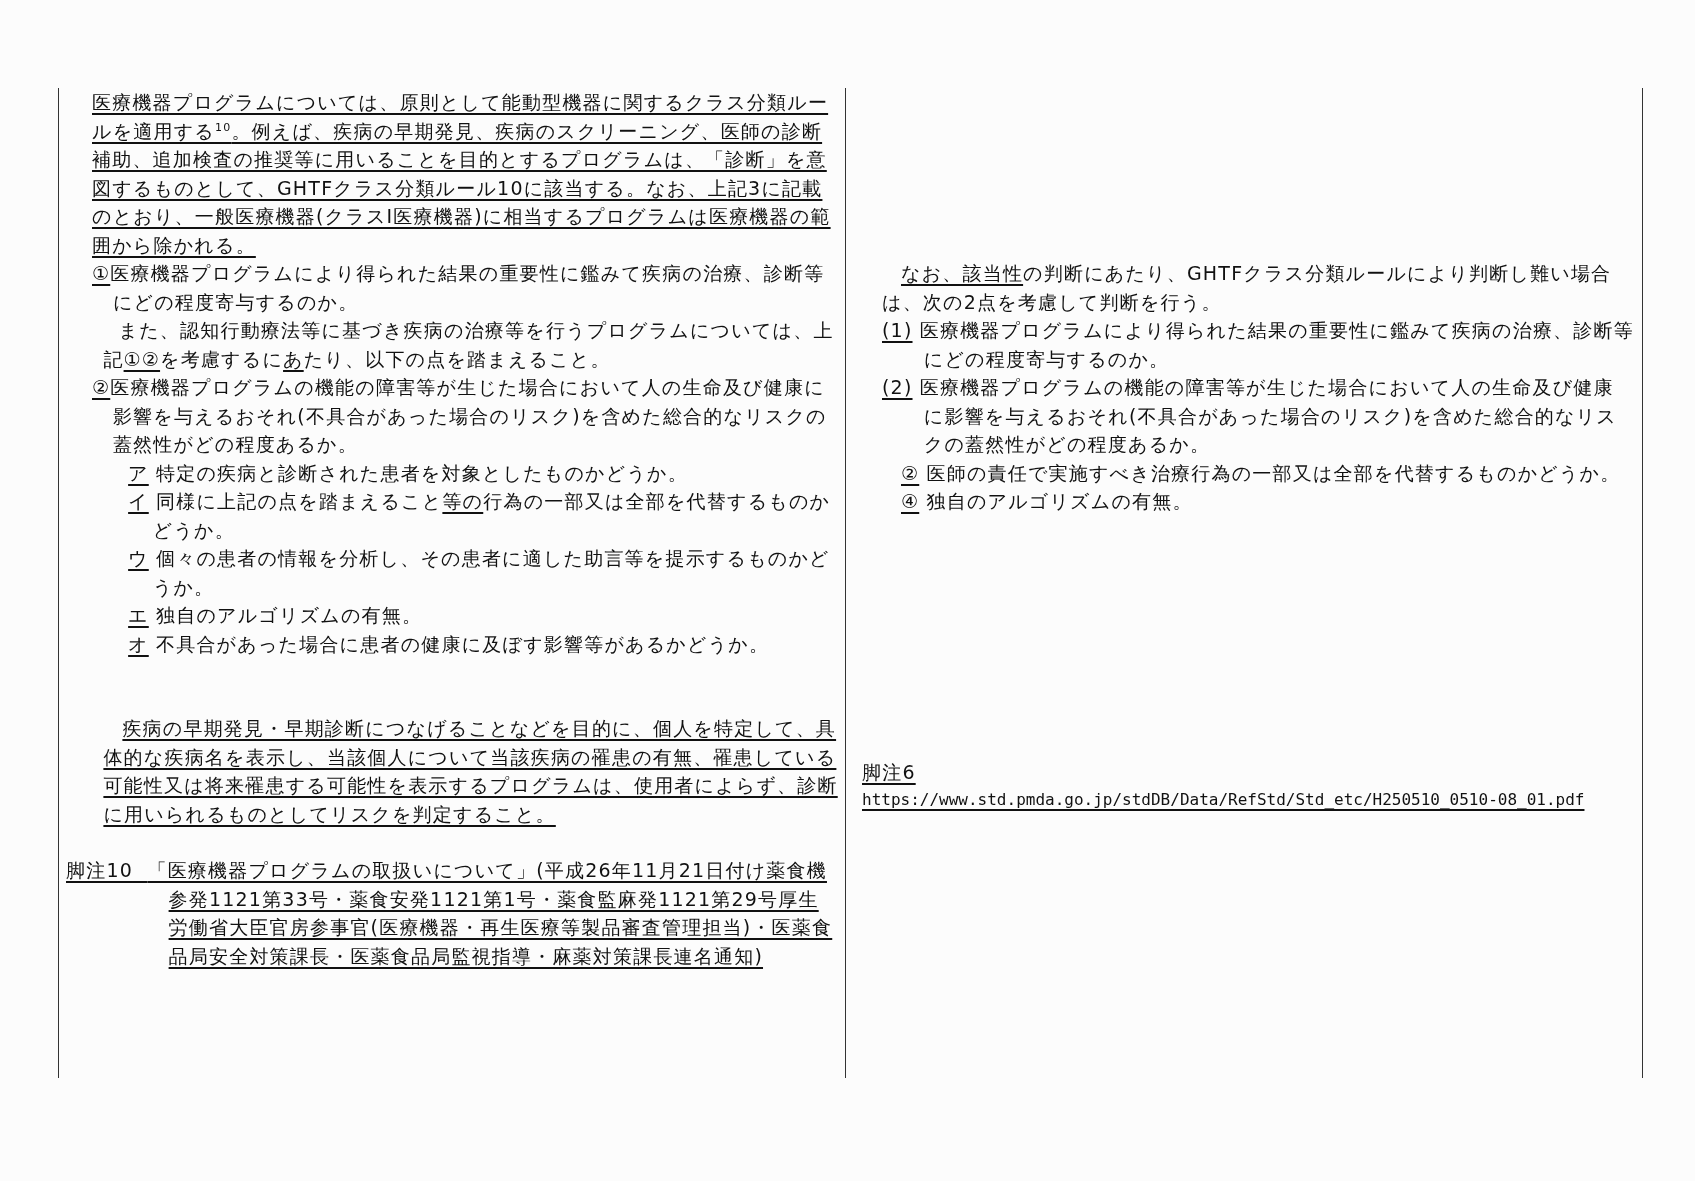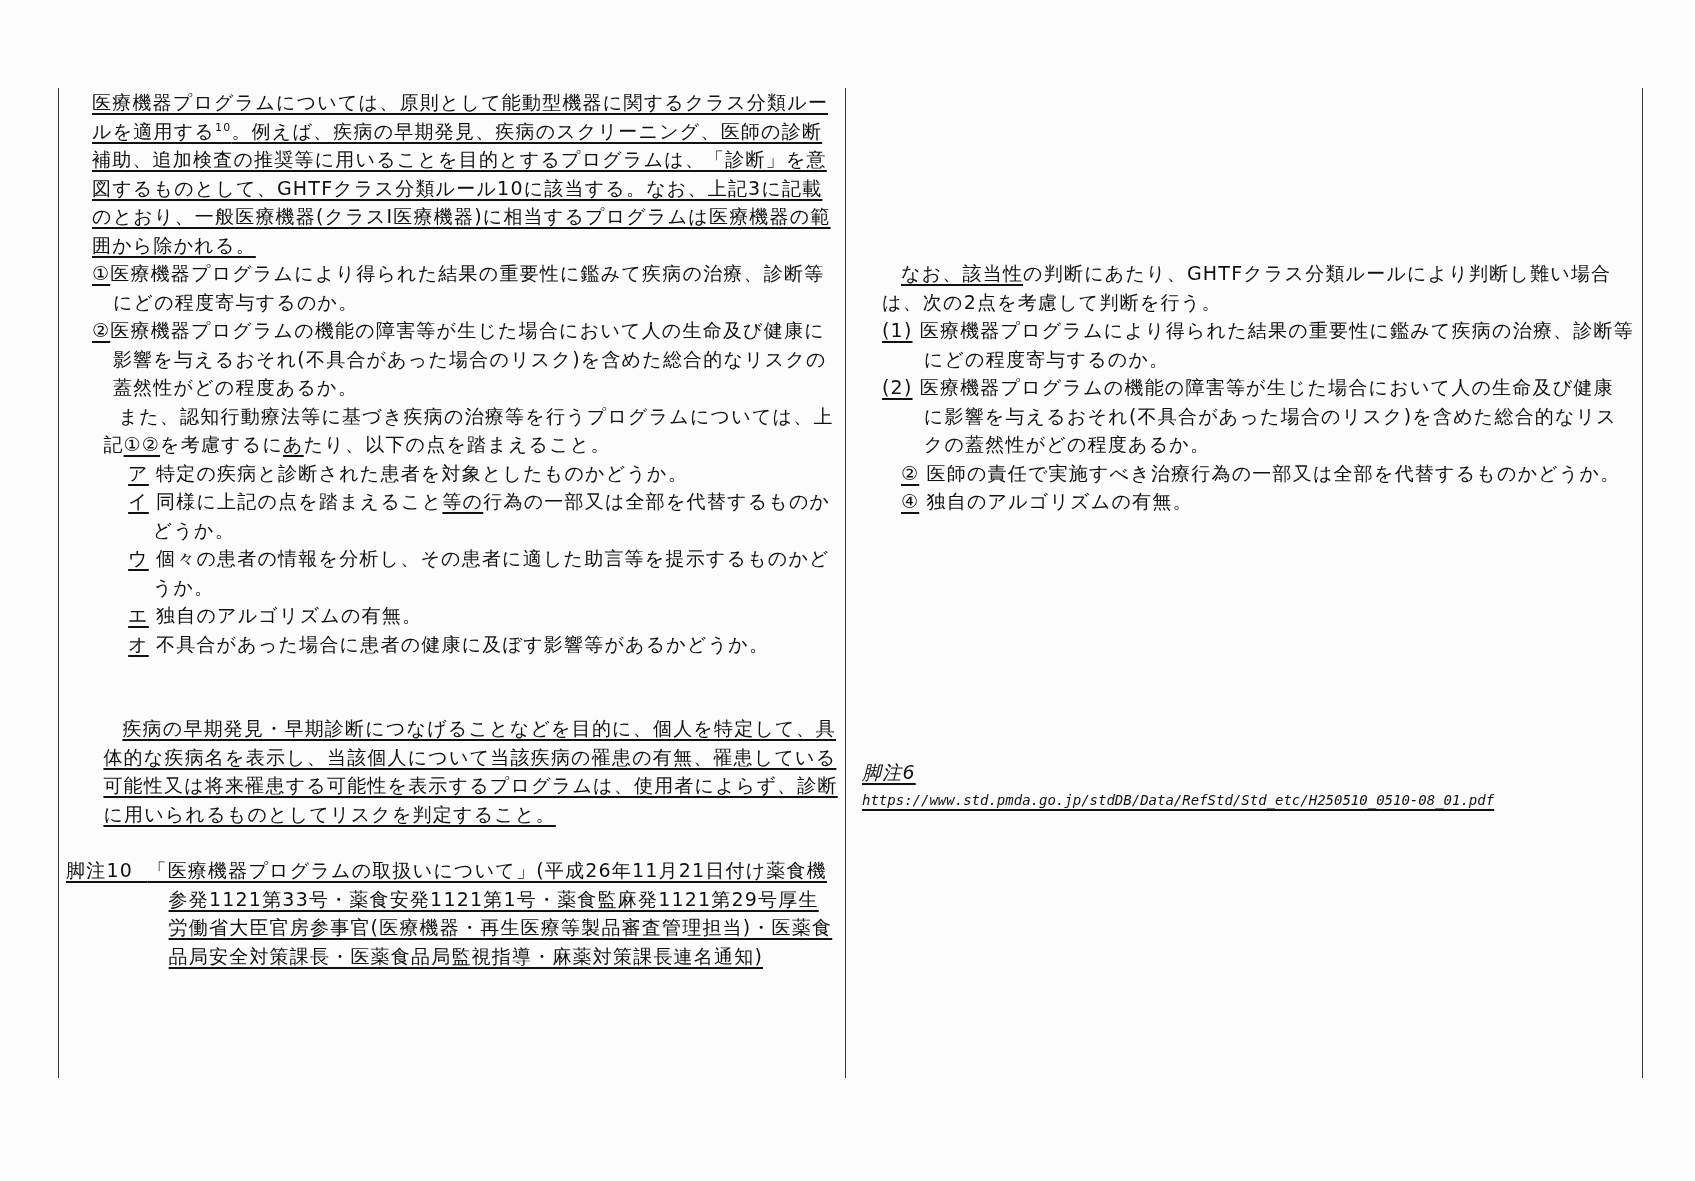--- a/index.html
+++ b/index.html
@@ -11,38 +11,38 @@
     .col-right { left:882px; width:752px; }
     .u { text-decoration:underline; text-underline-offset:4px; text-decoration-thickness:1.5px; }
     .p { margin:0; white-space:normal; }
     .ind1 { text-indent:1em; }
     .hang { padding-left:1.1em; text-indent:-1.1em; }
     .hang2 { padding-left:3.2em; text-indent:-1.3em; }
     .hangR { padding-left:2.2em; text-indent:-2.2em; }
     .hangR2 { padding-left:2.6em; text-indent:-1.6em; }
     .sup { font-size:11px; vertical-align:super; line-height:0; }
     .gap { height:28px; }
-    .mono { font-family:"DejaVu Sans Mono", "Liberation Mono", monospace; letter-spacing:0; font-size:14px;font-style:italic; }
+    .mono { font-family:"DejaVu Sans Mono", "Liberation Mono", monospace; letter-spacing:0; font-size:16px; }
     .fn { padding-left:5.4em; text-indent:-5.4em; }
   </style>
 </head>
 <body>
 
 <div class="vline" style="left:58px;"></div>
 <div class="vline" style="left:845px;"></div>
 <div class="vline" style="left:1642px;"></div>
 
 <div class="col col-left">
   <p class="p"><span class="u"><span>医療機器プログラムについては、原則として能動型機器に関するクラス分類ルールを適用する</span><span class="sup">10</span><span>。例えば、疾病の早期発見、疾病のスクリーニング、医師の診断補助、追加検査の推奨等に用いることを目的とするプログラムは、「診断」を意図するものとして、GHTFクラス分類ルール10に該当する。なお、上記3に記載のとおり、一般医療機器(クラスⅠ医療機器)に相当するプログラムは医療機器の範囲から除かれる。</span></span></p>
 
 
   <p class="p hang"><span class="u">①</span><span>医療機器プログラムにより得られた結果の重要性に鑑みて疾病の治療、診断等にどの程度寄与するのか。</span></p>
+  <p class="p" style="padding-left:0.6em;text-indent:0.8em;"><span>また、認知行動療法等に基づき疾病の治療等を行うプログラムについては、</span><span>上記</span><span class="u">①②</span><span>を考慮するに</span><span class="u">あ</span><span>たり、以下の点を踏まえること。</span></p>
+
   <p class="p hang"><span class="u">②</span><span>医療機器プログラムの機能の障害等が生じた場合において人の生命及び健康に影響を与えるおそれ(不具合があった場合のリスク)を含めた総合的なリスクの蓋然性がどの程度あるか。</span></p>
-
-  <p class="p" style="padding-left:0.6em;text-indent:0.8em;"><span>また、認知行動療法等に基づき疾病の治療等を行うプログラムについては、</span><span>上記</span><span class="u">①②</span><span>を考慮するに</span><span class="u">あ</span><span>たり、以下の点を踏まえること。</span></p>
 
   <p class="p hang2"><span class="u">ア</span>&nbsp;<span>特定の疾病と診断された患者を対象としたものかどうか。</span></p>
   <p class="p hang2"><span class="u">イ</span>&nbsp;<span>同様に上記の点を踏まえること</span><span class="u">等の</span><span>行為の一部又は全部を代替するものかどうか。</span></p>
   <p class="p hang2"><span class="u">ウ</span>&nbsp;<span>個々の患者の情報を分析し、その患者に適した助言等を提示するものかどうか。</span></p>
   <p class="p hang2"><span class="u">エ</span>&nbsp;<span>独自のアルゴリズムの有無。</span></p>
   <p class="p hang2"><span class="u">オ</span>&nbsp;<span>不具合があった場合に患者の健康に及ぼす影響等があるかどうか。</span></p>
 
   <div class="gap"></div>
 
   <div class="gap"></div>
@@ -57,15 +57,15 @@
   <p class="p ind1"><span class="u">なお、該当性</span><span>の判断にあたり、GHTFクラス分類ルールにより判断し難い場合は、次の2点を考慮して判断を行う。</span></p>
 
   <p class="p hangR"><span class="u">(1)</span>&nbsp;<span>医療機器プログラムにより得られた結果の重要性に鑑みて疾病の治療、診断等にどの程度寄与するのか。</span></p>
   <p class="p hangR"><span class="u">(2)</span>&nbsp;<span>医療機器プログラムの機能の障害等が生じた場合において人の生命及び健康に影響を与えるおそれ(不具合があった場合のリスク)を含めた総合的なリスクの蓋然性がどの程度あるか。</span></p>
 
 
   <p class="p hangR2"><span class="u">②</span>&nbsp;<span>医師の責任で実施すべき治療行為の一部又は全部を代替するものかどうか。</span></p>
   <p class="p hangR2"><span class="u">④</span>&nbsp;<span>独自のアルゴリズムの有無。</span></p>
 
   <div style="height:242px;"></div>
-  <p class="p" style="margin-left:-20px;font-style:italic;"><span class="u">脚注6</span></p>
+  <p class="p" style="margin-left:-20px;"><span class="u">脚注6</span></p>
   <p class="p mono" style="margin-left:-20px;word-break:break-all;"><span class="u">https://www.std.pmda.go.jp/stdDB/Data/RefStd/Std_etc/H250510_0510-08_01.pdf</span></p>
 </div>
 
 </body></html>

